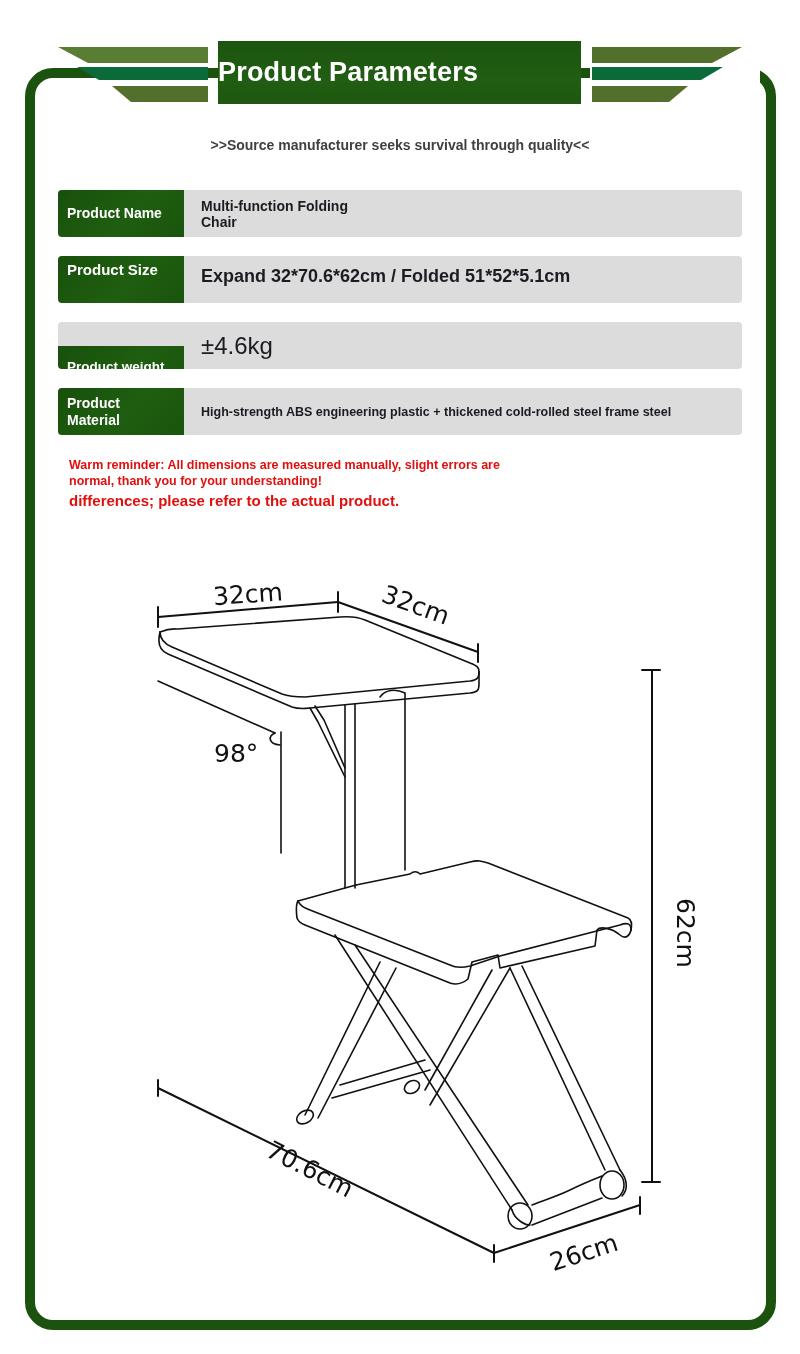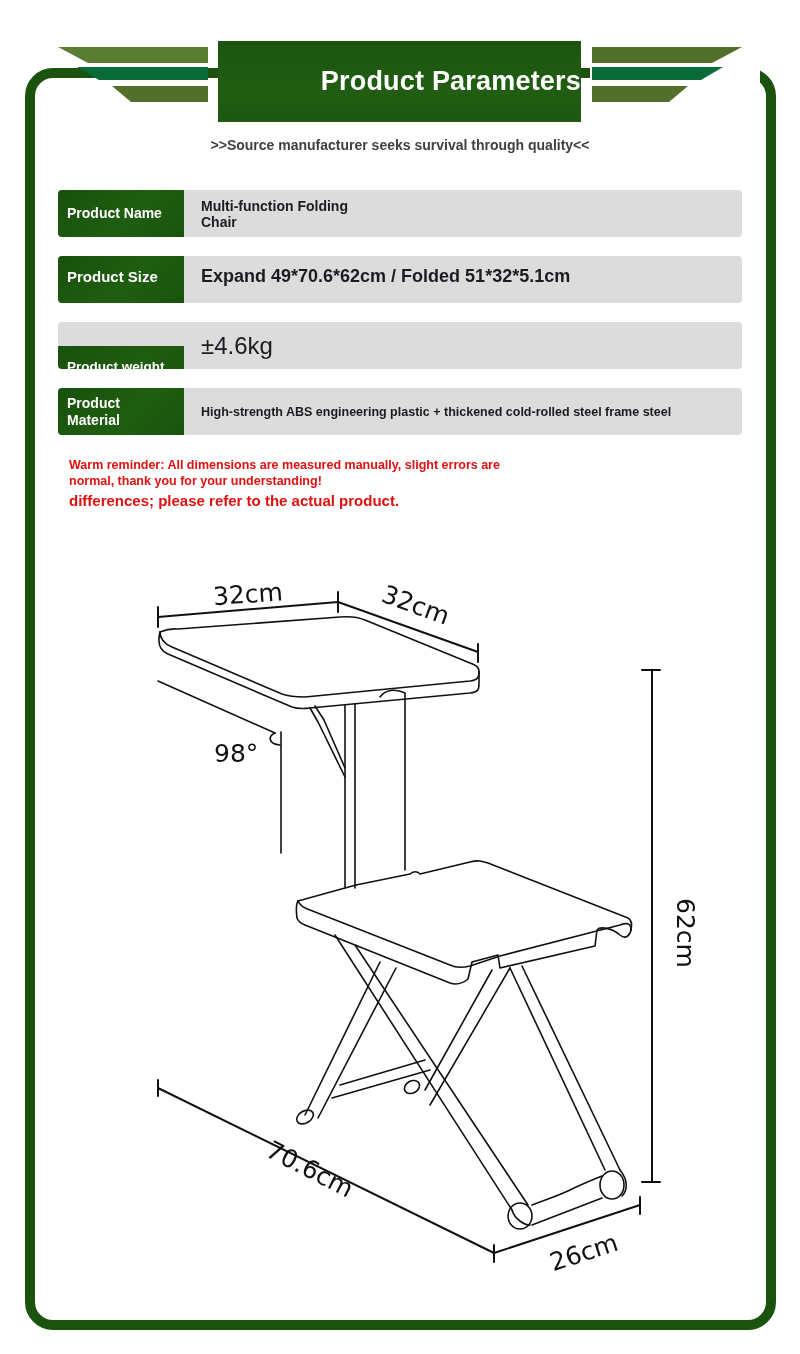--- a/index.html
+++ b/index.html
@@ -9,23 +9,23 @@
     .frame {
       position: absolute; left: 25px; top: 68px; width: 751px; height: 1262px;
       border: 10px solid #1b520d; border-radius: 28px;
     }
     .frame-gap {
       position: absolute; top: 60px; height: 24px; background: #fff;
     }
 
     .wing { position: absolute; }
     .title-box {
-      position: absolute; left: 218px; top: 41px; width: 363px; height: 81px;
+      position: absolute; left: 218px; top: 41px; width: 363px; height: 63px;
       background: linear-gradient(180deg, #1c5510 0%, #215d12 60%, #1e5811 100%);
-      display: flex; align-items: center; justify-content: flex-end;
+      display: flex; align-items: center; justify-content: flex-start;
     }
     .title-text {
       color: #ffffff; font-size: 27px; font-weight: bold; letter-spacing: 0.2px;
       font-family: "Liberation Sans", sans-serif;
     }
 
     .tagline {
       position: absolute; left: 0; width: 800px; top: 137px; text-align: center;
       font-size: 14px; font-weight: bold; color: #404040;
       font-family: "Liberation Sans", sans-serif;
@@ -88,22 +88,22 @@
   <div class="param-label">Product Name</div>
   <div class="param-value v-name">
     <div>
       <div>Multi-function Folding</div>
       <div>Chair</div>
     </div>
   </div>
 </div>
 
 <div class="param-row" style="top:256px;">
-  <div class="param-label" style="align-items:flex-start;padding-top:12px;font-size:15px;text-align:center;">Product Size</div>
-  <div class="param-value v-size" style="align-items:flex-start;padding-top:10px;">Expand 49*70.6*62cm / Folded 51*32*5.1cm</div>
+  <div class="param-label" style="align-items:flex-start;padding-top:5px;font-size:15px;text-align:center;">Product Size</div>
+  <div class="param-value v-size" style="align-items:flex-start;padding-top:10px;">Expand 32*70.6*62cm / Folded 51*52*5.1cm</div>
 </div>
 
 <div class="param-row" style="top:322px;">
   <div class="param-label" style="font-size:13.5px;align-items:flex-start;padding-top:12px;margin-top:24px;">Product weight</div>
   <div class="param-value v-weight">±4.6kg</div>
 </div>
 
 <div class="param-row" style="top:388px;">
   <div class="param-label">
     <div>

